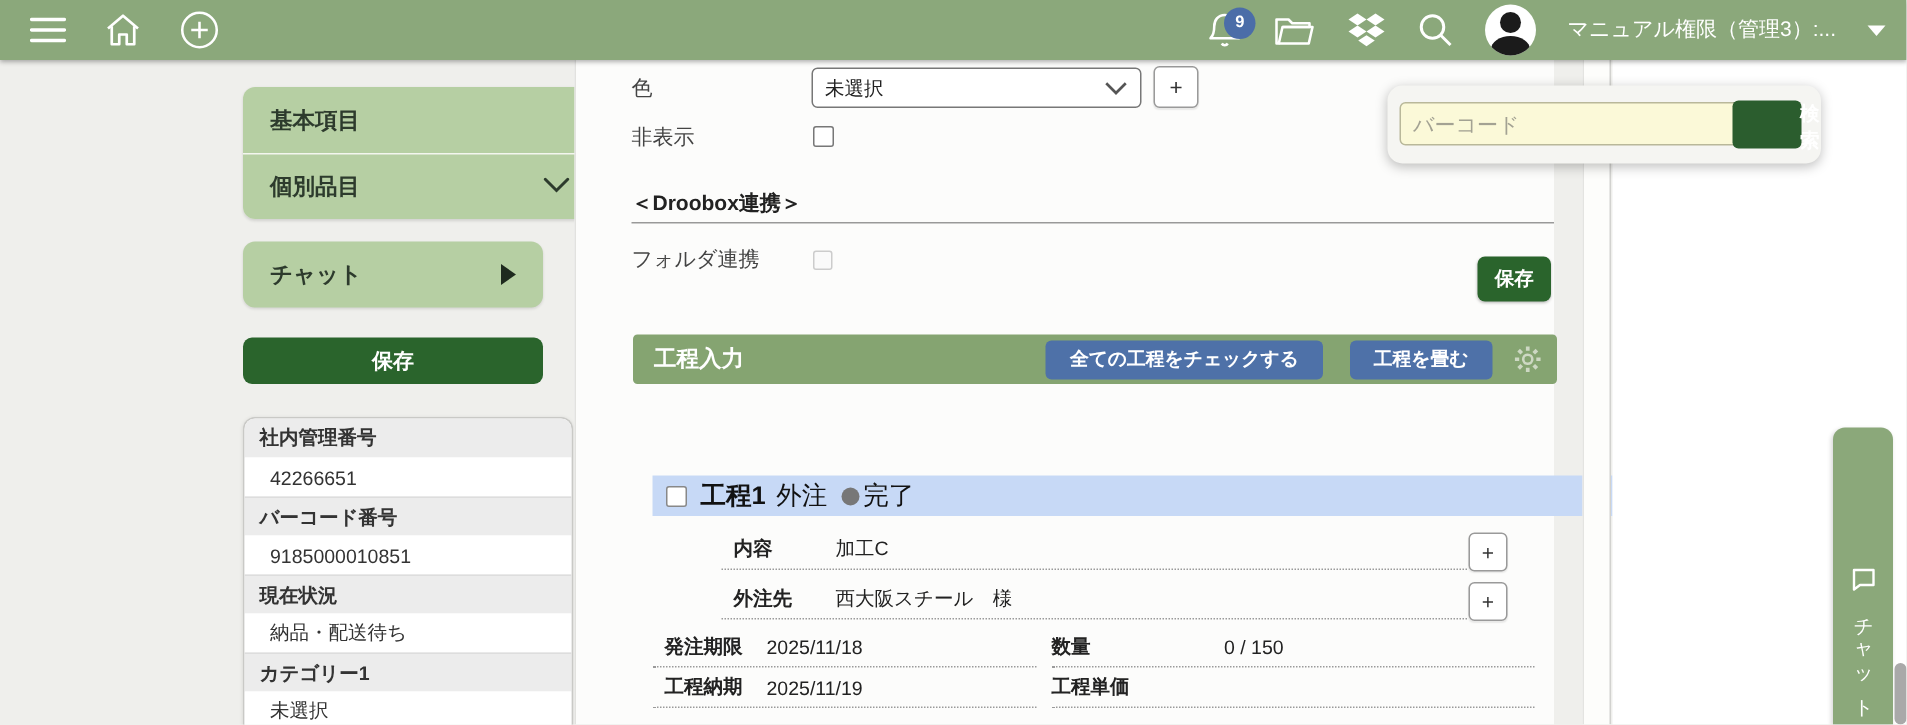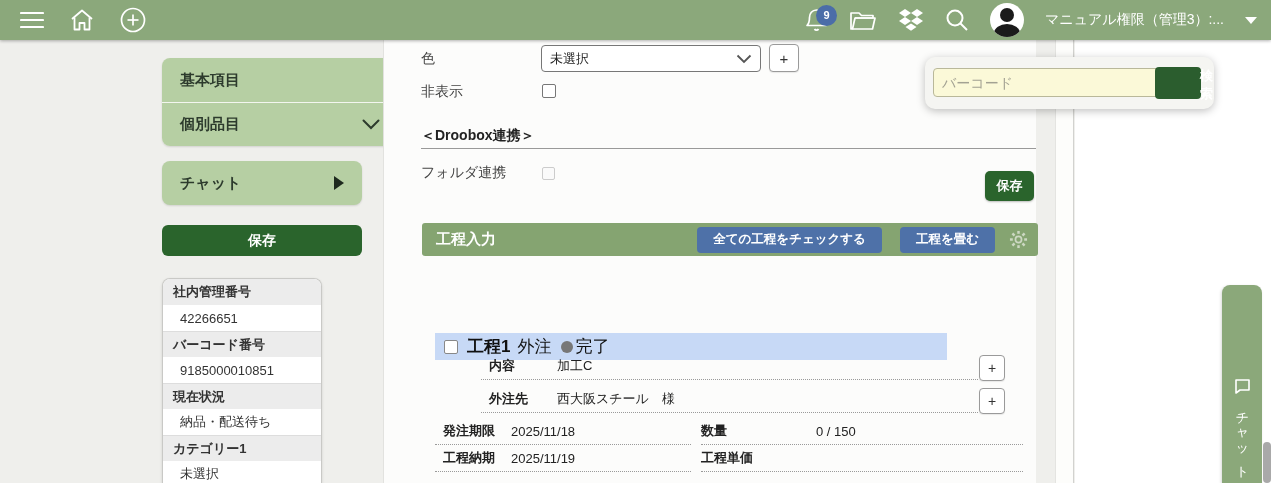--- a/index.html
+++ b/index.html
@@ -29,21 +29,21 @@
               font-size:15px; font-weight:bold; color:#2d3b2d; cursor:pointer; }
   .snav-row + .snav-row { border-top:1px solid #f3f6ef; }
   .chev-right { margin-left:auto; }
   #chat-widget { position:absolute; left:162px; top:161px; width:200px; height:44px; background:#b6cfa3;
                  border-radius:8px; display:flex; align-items:center; padding:0 18px; font-size:15px;
                  font-weight:bold; color:#2d3b2d; cursor:pointer; box-shadow:0 1px 2px rgba(0,0,0,.12); }
   .tri-right { margin-left:auto; width:0; height:0; border-top:7px solid transparent; border-bottom:7px solid transparent; border-left:10px solid #1e2a1e; }
   #sidebar-save { position:absolute; left:162px; top:225px; width:200px; height:31px; background:#2a642c;
                   border-radius:6px; color:#fff; font-weight:bold; font-size:14px;
                   display:flex; align-items:center; justify-content:center; cursor:pointer; }
-  #info-card { position:absolute; left:162px; top:278px; width:160px; height:206px; background:#fff;
+  #info-card { position:absolute; left:162px; top:278px; width:220px; height:206px; background:#fff;
                border:1px solid #c9c9c6; border-bottom:none; border-radius:8px 8px 0 0; overflow:hidden;
                box-shadow:0 1px 3px rgba(0,0,0,.12); }
   .ic-label { height:26px; background:#ececec; display:flex; align-items:center; padding-left:10px;
               font-size:13px; font-weight:bold; color:#333; border-top:1px solid #ddd; }
   .ic-label:first-child { border-top:none; }
   .ic-value { height:26px; background:#fff; display:flex; align-items:center; padding-left:17px; font-size:13px; color:#333; }
 
   
   #main-panel { position:absolute; left:383px; top:40px; width:653px; height:443px; background:#fcfcfb; border-left:1px solid #e2e2df; }
   .mlabel { position:absolute; font-size:14px; color:#444; }
@@ -71,22 +71,22 @@
   #pb-collapse { margin-left:18px; }
   #pb-gear { margin-left:14px; cursor:pointer; display:flex; }
 
   #annotation-box { position:absolute; left:452px; top:228px; width:202px; height:45px; border:4px solid #e8380e;
                     background:#fff; display:flex; align-items:center; justify-content:center; gap:8px; }
   #sort-label { font-size:14px; font-weight:bold; color:#333; }
   #sort-toggle { position:relative; width:80px; height:26px; background:#fff; border:1px solid #b5b5b5; border-radius:14px; cursor:pointer; }
   #sort-toggle .knob { position:absolute; left:3px; top:2px; width:20px; height:20px; border-radius:50%; background:#9b9b9b; }
   #sort-toggle .state { position:absolute; right:13px; top:4px; font-size:13px; font-weight:bold; color:#9a9a9a; }
 
-  #p1-bar { position:absolute; left:51px; top:277px; width:512px; height:27px; background:#c7d9f6;
-            display:flex; align-items:center; padding-left:9px; cursor:pointer;margin-top:16px; }
+  #p1-bar { position:absolute; left:51px; top:277px; width:640px; height:27px; background:#c7d9f6;
+            display:flex; align-items:center; padding-left:9px; cursor:pointer; }
   #p1-cb { width:14px; height:14px; margin-right:9px; border-width:1px; border-color:#888; }
   #p1-bar .t-no { font-size:17px; font-weight:bold; color:#111; }
   #p1-bar .t-type { font-size:17px; color:#111; margin-left:7px; }
   .status-dot { width:12px; height:12px; border-radius:50%; background:#777; margin:0 2px 0 10px; }
   #p1-bar .t-status { font-size:17px; color:#111;font-family:Liberation Mono, monospace; }
 
   #fields { position:absolute; left:51px; top:312px; width:588px; }
   .frow { position:relative; height:33px;margin-left:46px; }
   .finner { position:absolute; left:0; width:497px; top:0; bottom:5px; display:flex; align-items:center;
             border-bottom:1px dotted #9a9a9a; }

